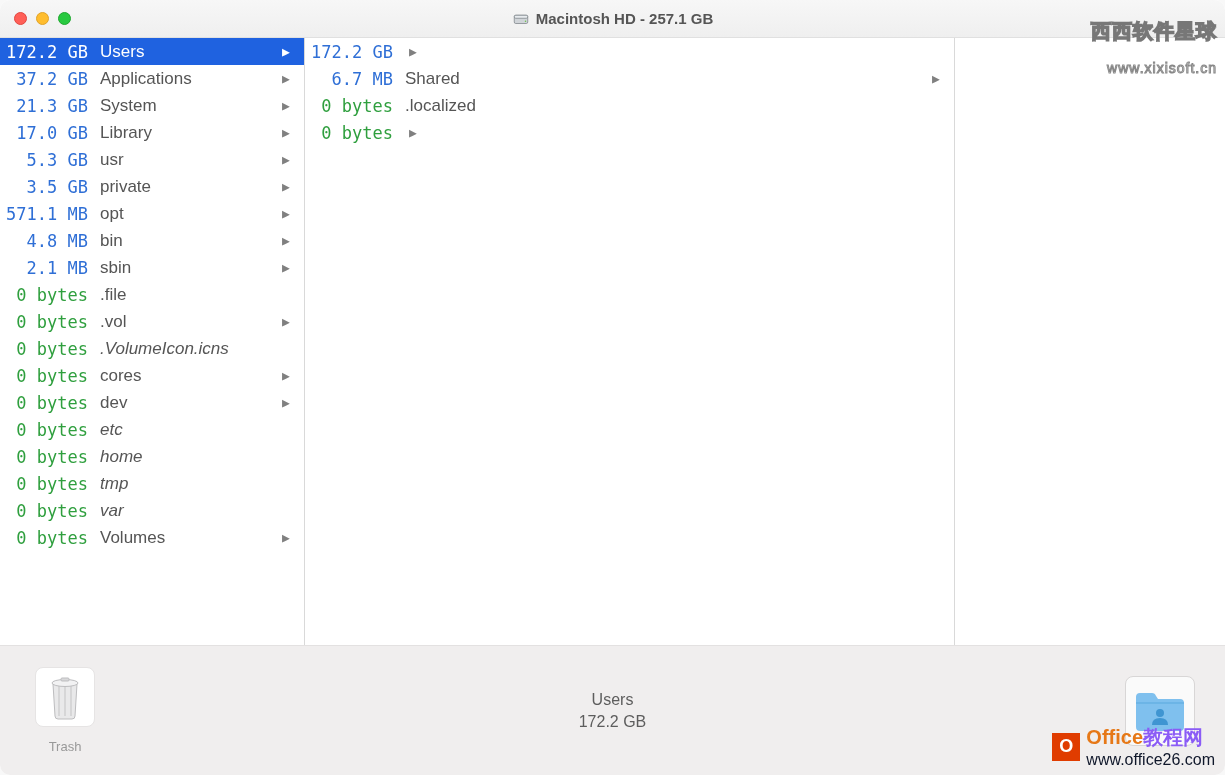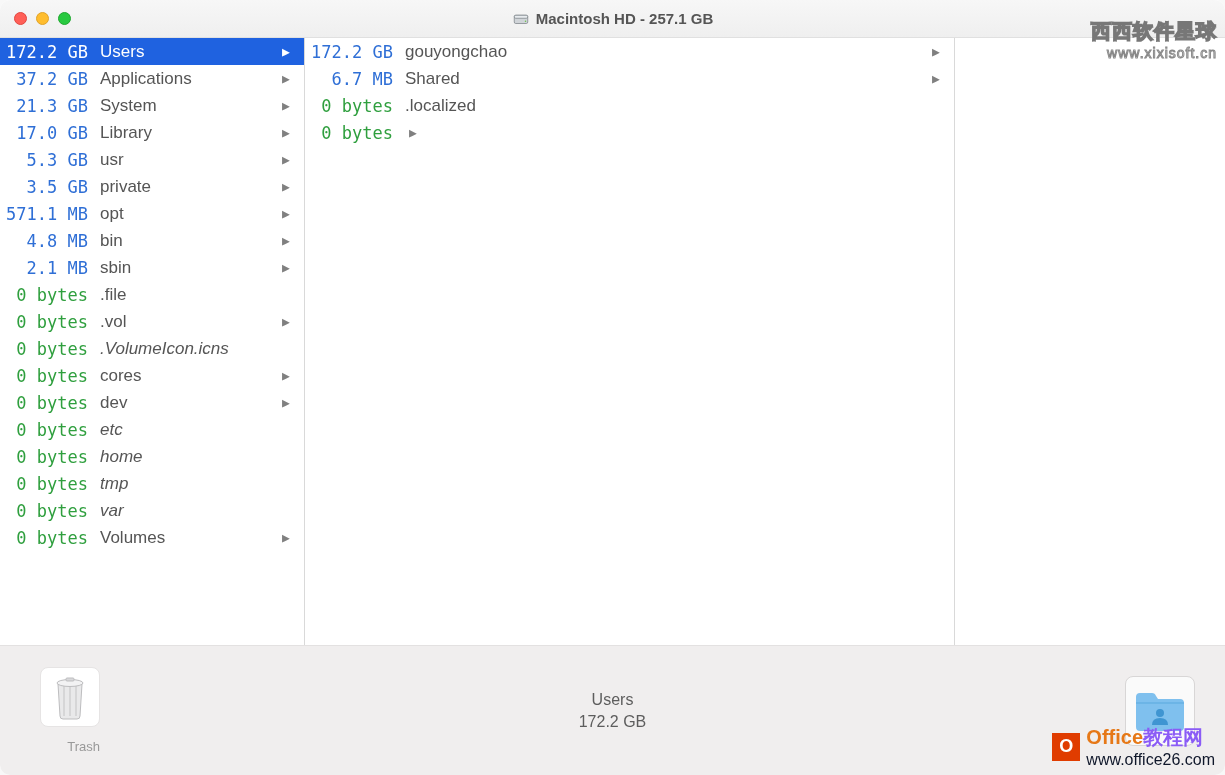--- a/index.html
+++ b/index.html
@@ -96,21 +96,21 @@
   .footer {
     height: 130px;
     background: #f0eeee;
     border-top: 1px solid #e3e1e1;
     display: flex;
     align-items: center;
     justify-content: space-between;
     padding: 0 30px;
   }
   .trash-block {
-    display:flex; flex-direction:column; align-items:flex-end;
+    display:flex; flex-direction:column; align-items:center;
     gap:12px;
     width: 70px;
   }
   .trash-icon {
     width: 60px; height: 60px;
     border:1px solid #e6e4e4; border-radius:8px;
     display:flex; align-items:center; justify-content:center;
     background:#fff;
   }
   .trash-label { font-size:13px; color:#999; }
@@ -130,21 +130,21 @@
     font-family: "Arial", sans-serif;
     color:#fff;
     pointer-events:none;
   }
   .watermark1 .l1 {
     font-size:20px; font-weight:600; letter-spacing:1px;
     -webkit-text-stroke: 1.5px #777; color:#eee;
   }
   .watermark1 .l2 {
     font-size:14px; letter-spacing:1px;
-    -webkit-text-stroke: 1px #888; color:#fff;
+    -webkit-text-stroke: 1px #888; color:#fff;margin-top:15px;
   }
   .watermark2 {
     position:absolute; bottom:6px; right:10px;
     display:flex; align-items:center; gap:6px;
     pointer-events:none;
   }
   .watermark2 .box {
     width:28px; height:28px; background:#e03c00;
     display:flex; align-items:center; justify-content:center;
     color:#fff; font-weight:700; font-size:18px;
@@ -270,21 +270,20 @@
         </div>
         <div class="row">
           <span class="size zero">0 bytes</span>
           <span class="name">Volumes</span>
           <span class="arrow">▶</span>
         </div>
       </div>
     <div class="column" id="col1">
         <div class="row">
           <span class="size">172.2 GB</span>
-          <span class="name">gouyongchao</span>
           <span class="arrow">▶</span>
         </div>
         <div class="row">
           <span class="size">6.7 MB</span>
           <span class="name">Shared</span>
           <span class="arrow">▶</span>
         </div>
         <div class="row">
           <span class="size zero">0 bytes</span>
           <span class="name">.localized</span>

